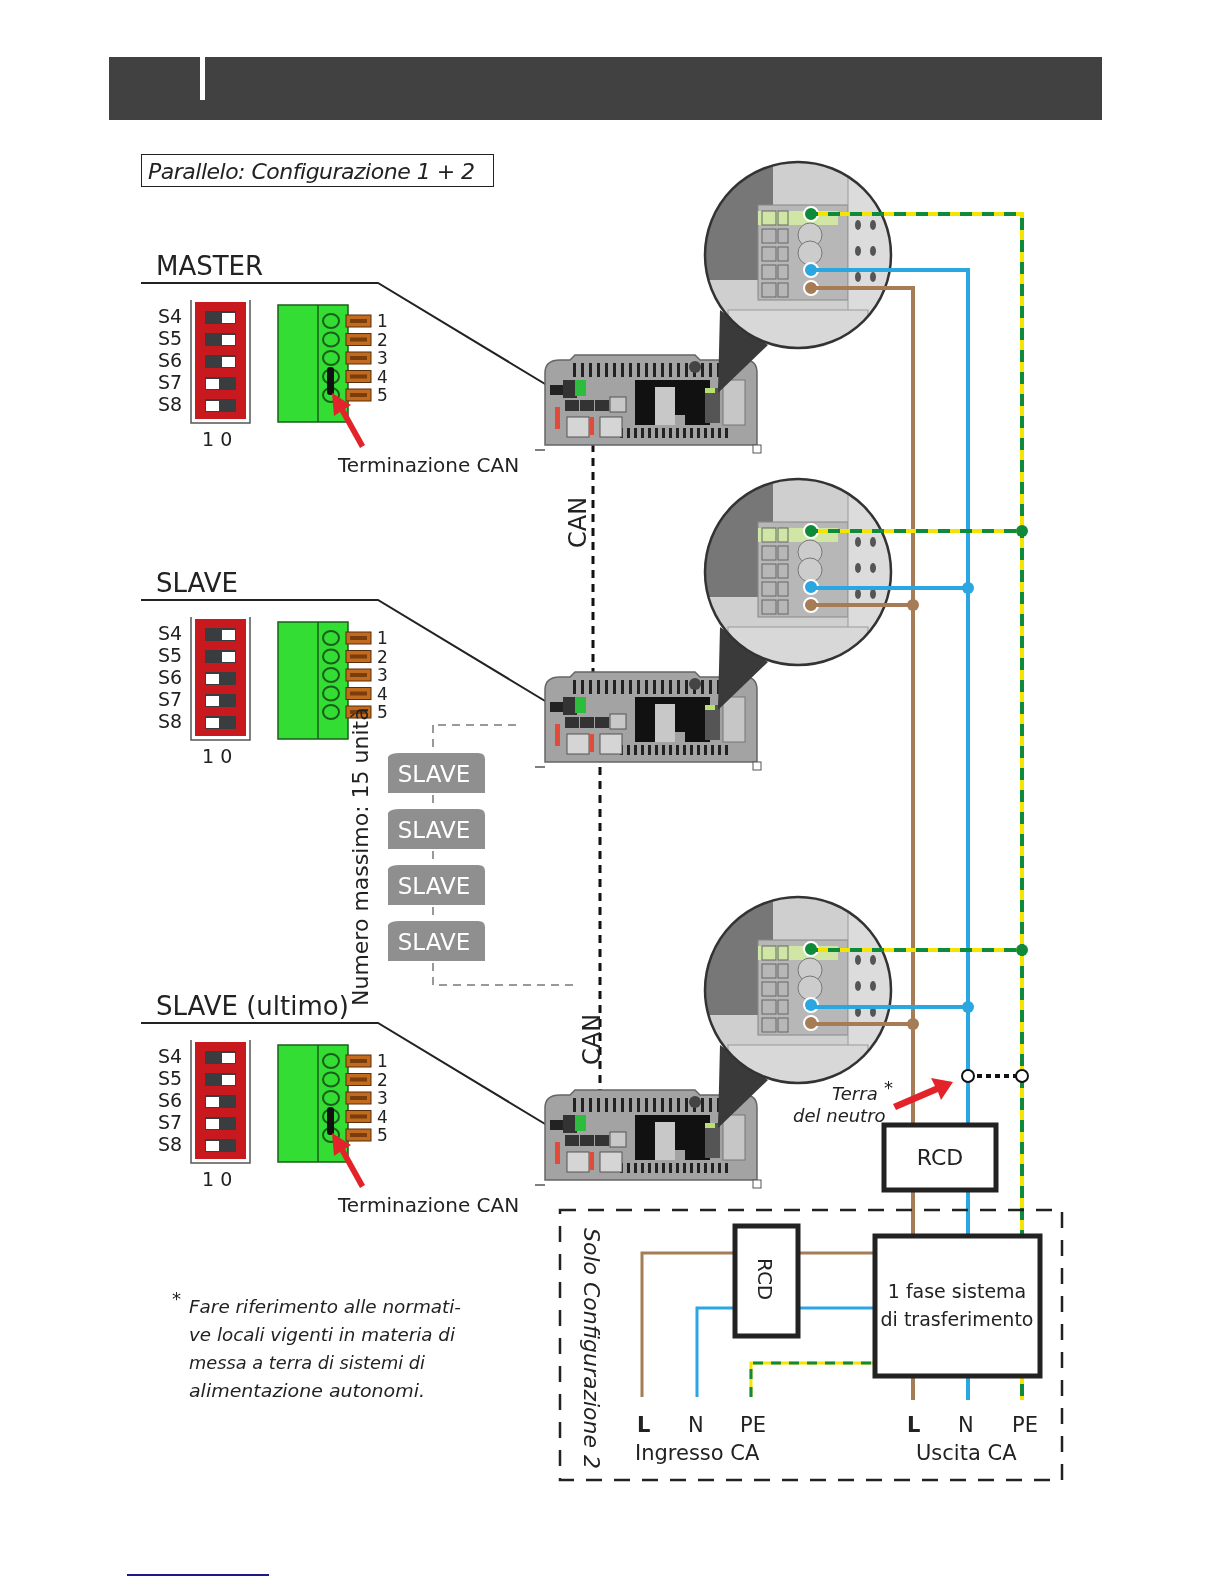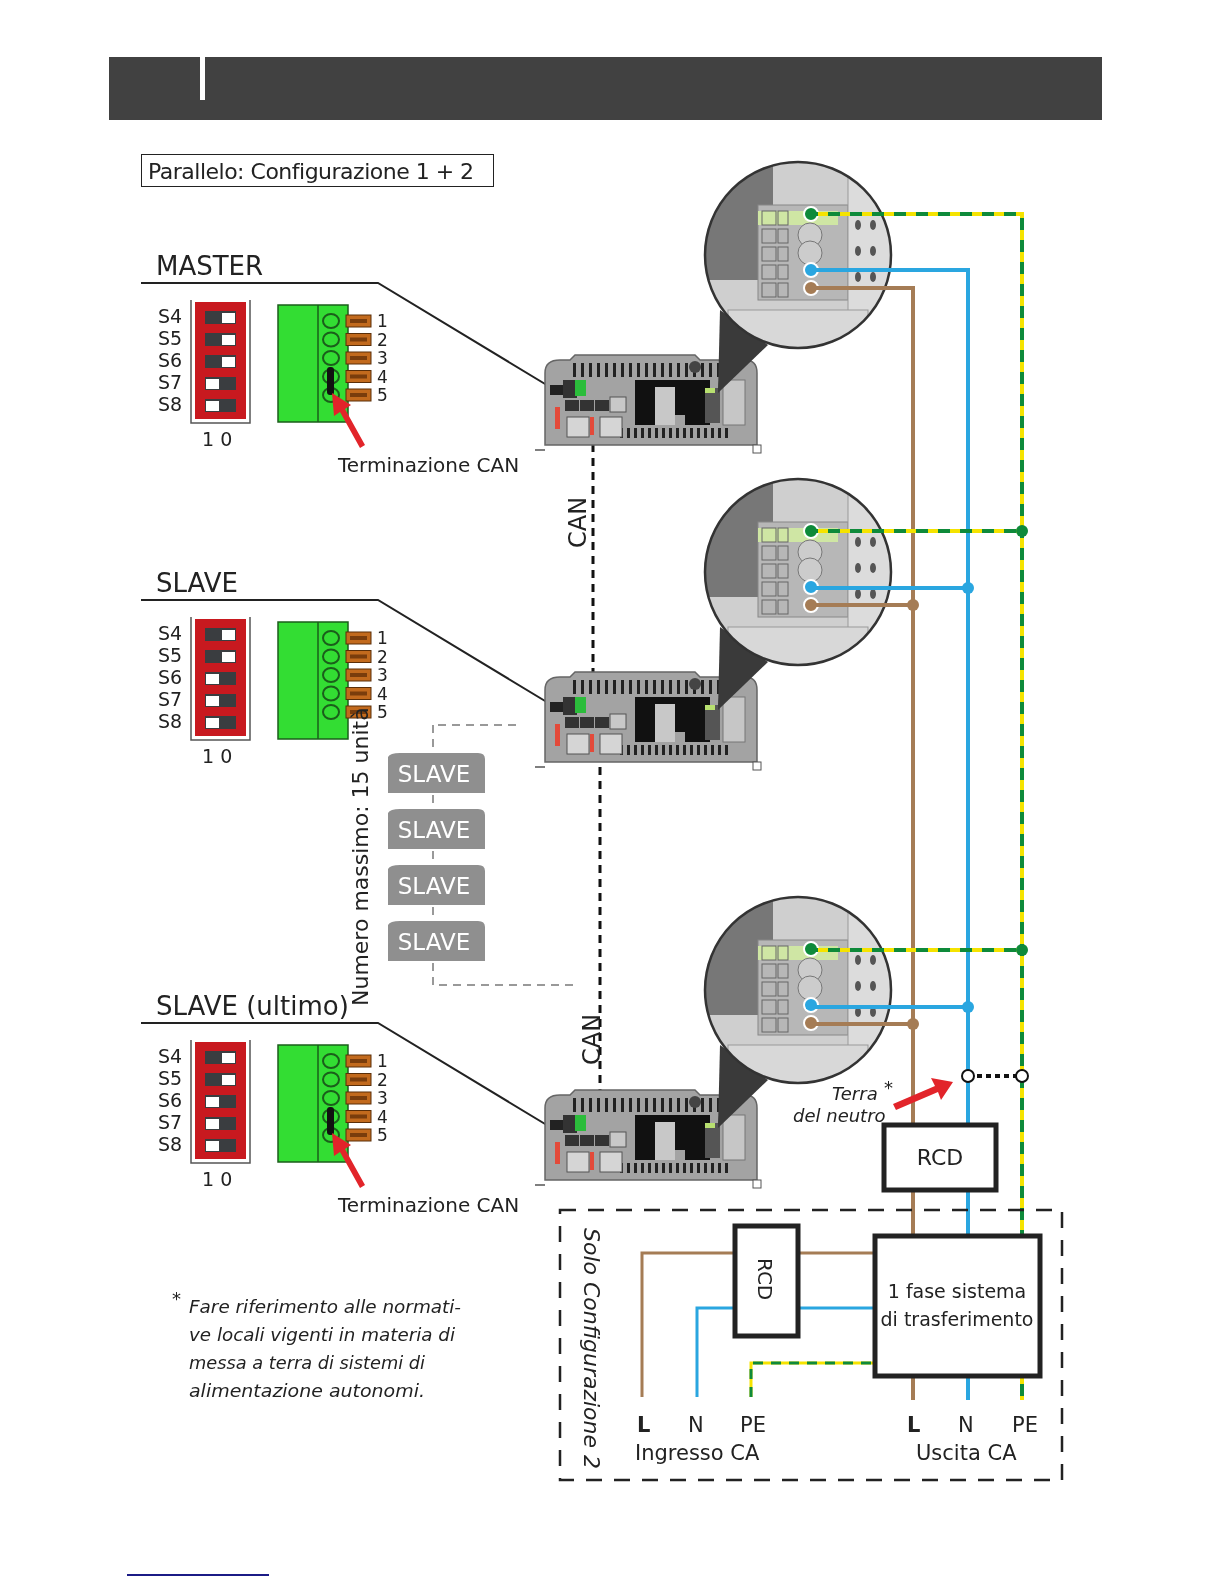--- a/index.html
+++ b/index.html
@@ -1,19 +1,19 @@
 <!DOCTYPE html>
 <html><head>
 <meta charset="utf-8">
 <style>
   html, body { margin: 0; padding: 0; background: #ffffff; }
   body { width: 1224px; height: 1584px; position: relative; overflow: hidden; font-family: "DejaVu Sans", sans-serif; color: #222; }
   .header-bar { position: absolute; left: 109px; top: 57px; width: 993px; height: 63px; background: #414141; }
   .header-tick { position: absolute; left: 200px; top: 57px; width: 5px; height: 43px; background: #ffffff; }
-  .title-box { position: absolute; left: 141px; top: 154px; width: 353px; height: 33px; border: 1.5px solid #222; font-family: "DejaVu Sans", sans-serif; font-size: 22px; line-height: 33px; padding-left: 6px; box-sizing: border-box; letter-spacing: -0.5px; }
+  .title-box { position: absolute; left: 141px; top: 154px; width: 353px; height: 33px; border: 1.5px solid #222; font-family: "DejaVu Sans", sans-serif; font-style: italic; font-size: 22px; line-height: 33px; padding-left: 6px; box-sizing: border-box; letter-spacing: -0.5px; }
   svg.diagram { position: absolute; left: 0; top: 0; }
   .txt { font-family: "DejaVu Sans", sans-serif; fill: #222; }
   .footer-rule { position: absolute; left: 127px; top: 1574px; width: 142px; height: 2px; background: #1b1b86; }
 </style>
 </head>
 <body>
 
 <div class="header-bar"></div>
 <div class="header-tick"></div>
 

